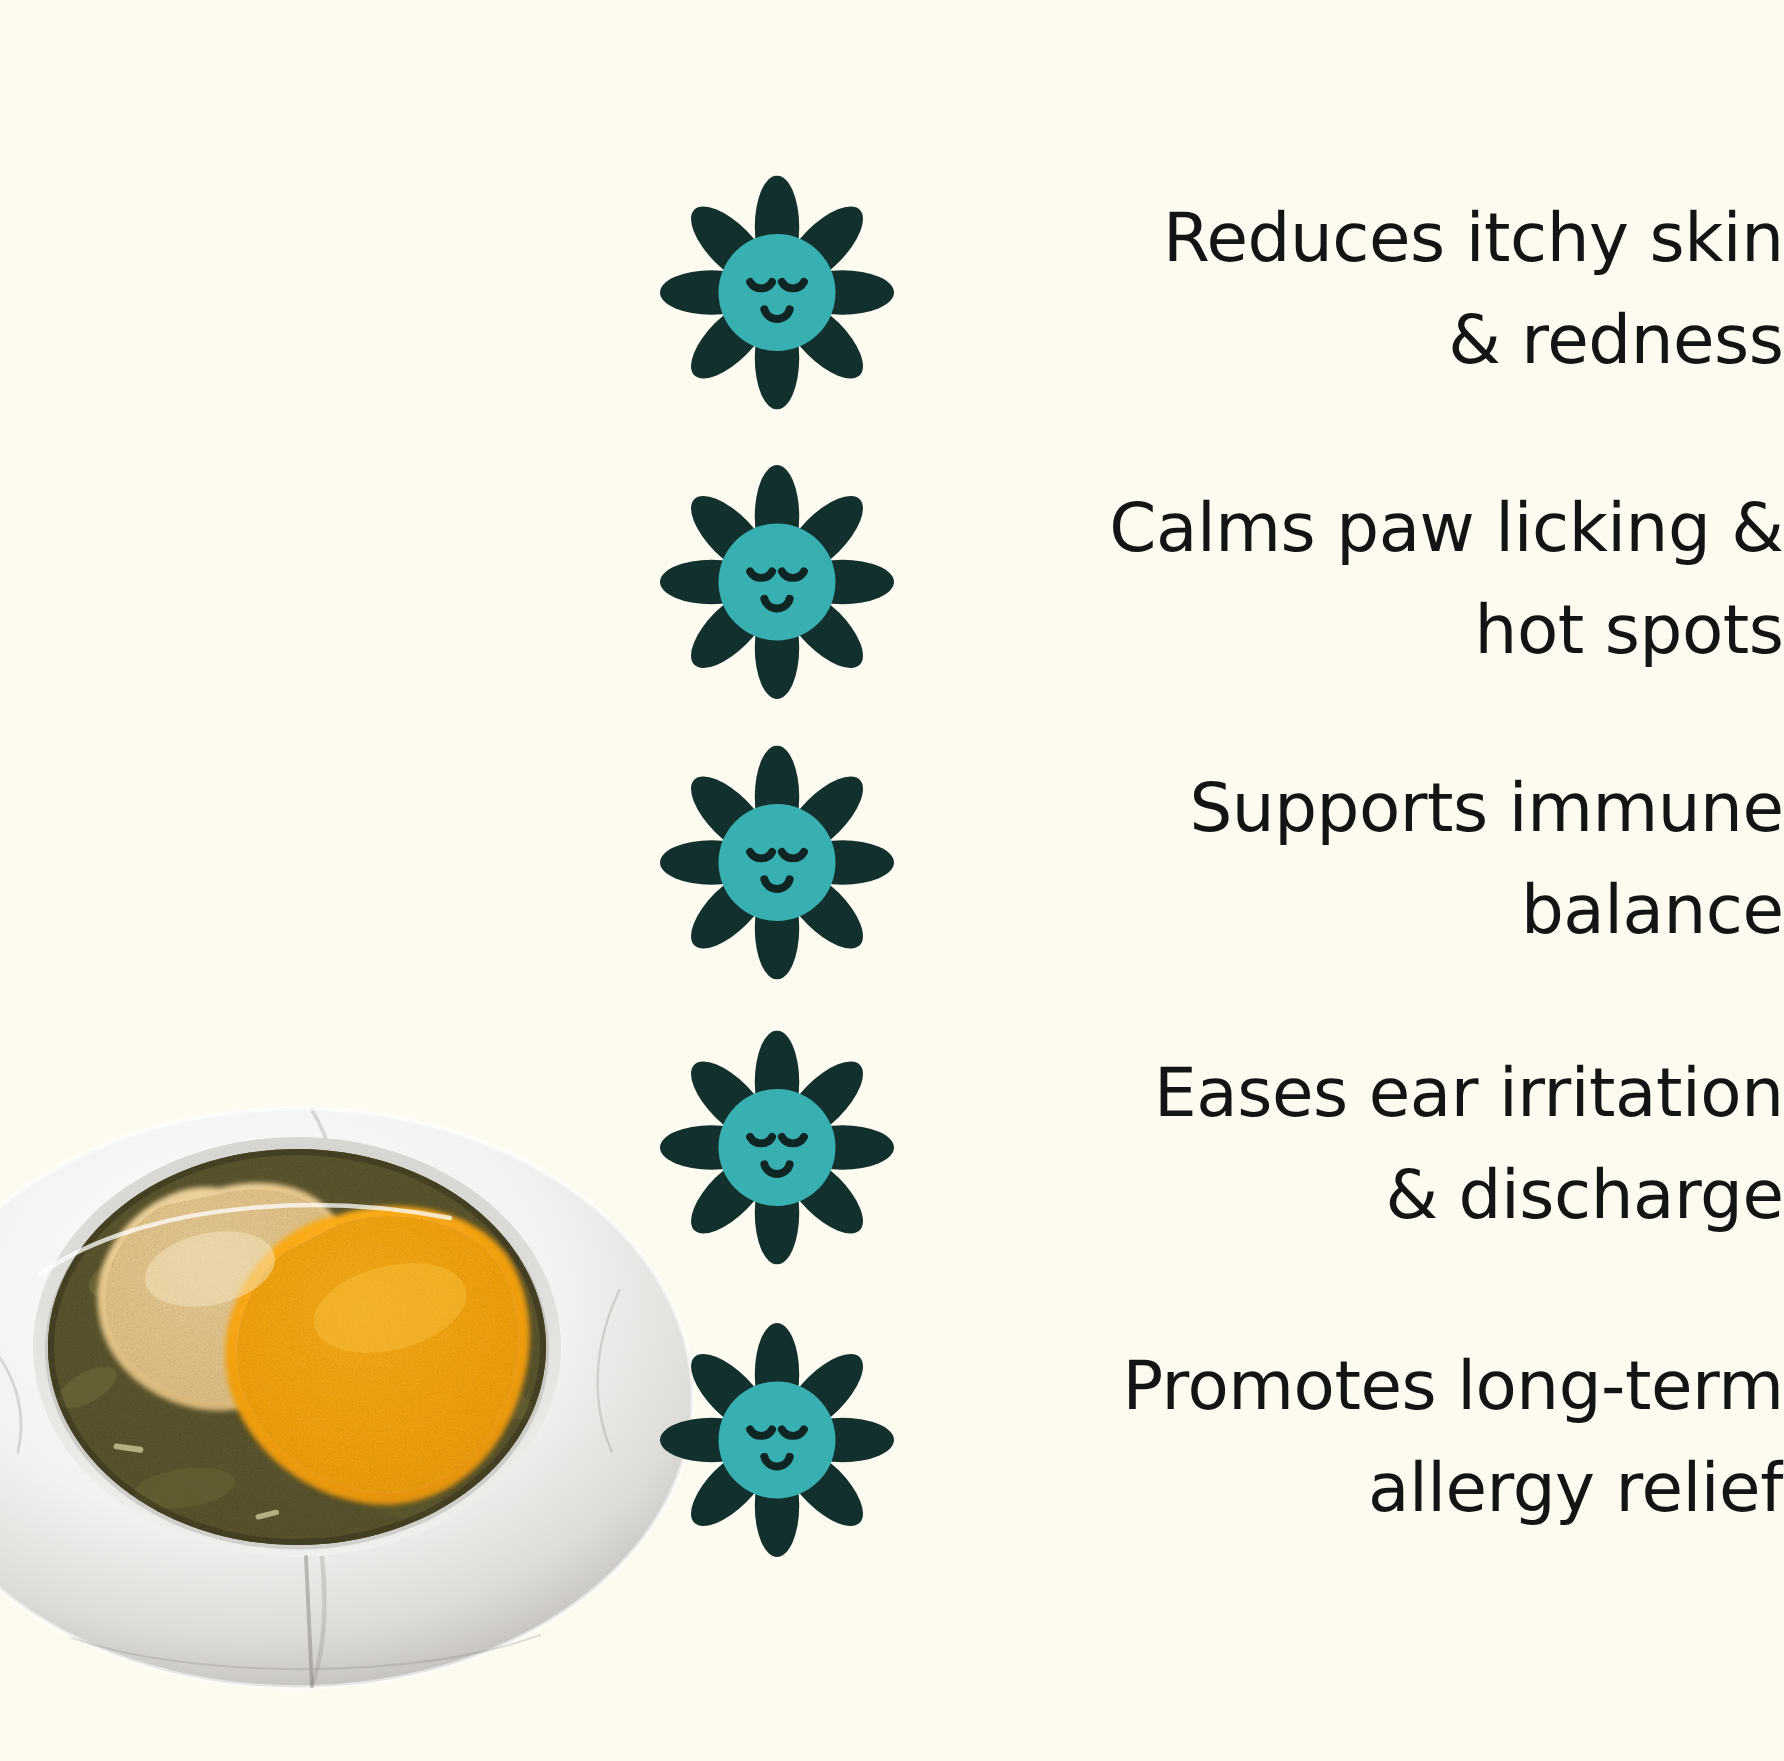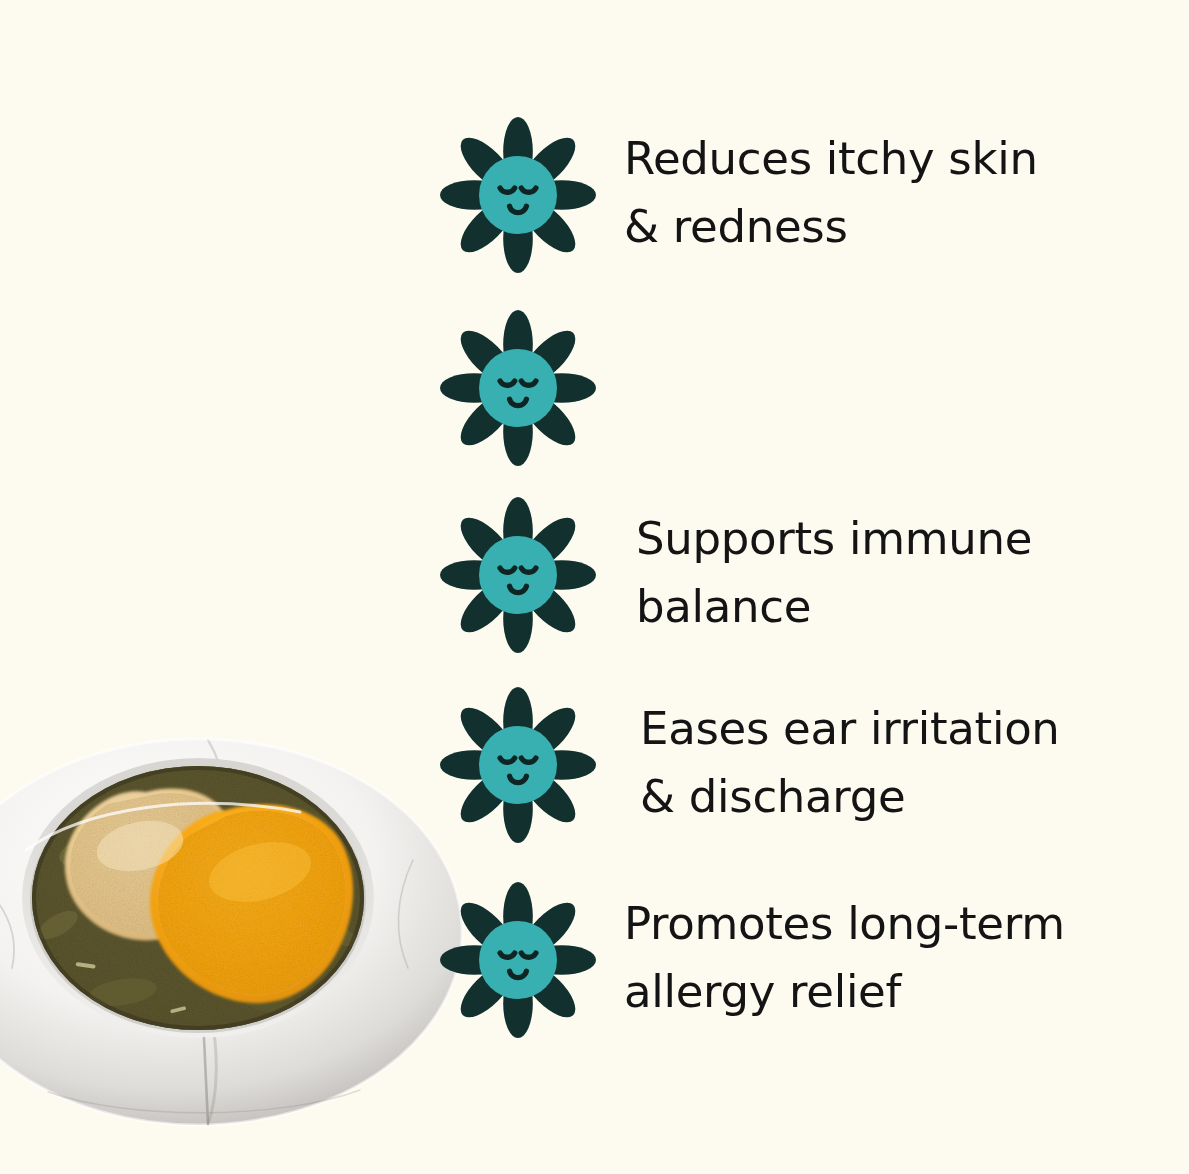--- a/index.html
+++ b/index.html
@@ -58,20 +58,21 @@
     flex: 1 1 auto;
     font-family: "DejaVu Sans", "Liberation Sans", sans-serif;
     font-size: 45px;
     line-height: 1.52;
     color: #141414;
     letter-spacing: -0.3px;
     font-weight: 400;
     white-space: pre-line;
     padding-left: 28px;
     margin-top: -4px;
+    text-align: right;
   }
 
   
   .row-0 { top: 117px;  }
   .row-1 { top: 310px;  }
   .row-2 { top: 497px;  }
   .row-3 { top: 687px; gap: 16px;  }
   .row-4 { top: 882px;  }
 
   .row-2 .benefit-text { padding-left: 40px; }
@@ -262,20 +263,22 @@
             <ellipse cx="50" cy="22" rx="9.5" ry="22" transform="rotate(315 50 50)"></ellipse>
           </g>
           <circle cx="50" cy="50" r="25" fill="#38AFB0"></circle>
           <g fill="none" stroke="#0E2523" stroke-width="3.4" stroke-linecap="round">
             <path d="M38.5 45.5 a 5.4 5.4 0 0 0 9.4 0"></path>
             <path d="M52.1 45.5 a 5.4 5.4 0 0 0 9.4 0"></path>
             <path d="M44.6 57.2 a 5.6 5.6 0 0 0 10.8 0"></path>
           </g>
         </svg>
       </span>
+      <span class="benefit-text">Calms paw licking &amp;
+hot spots</span>
     </div>
 
     <div class="benefit-row row-2">
       <span class="benefit-icon">
         <svg viewBox="0 0 100 100" aria-hidden="true">
           <g fill="#12302E">
             <ellipse cx="50" cy="22" rx="9.5" ry="22"></ellipse>
             <ellipse cx="50" cy="22" rx="9.5" ry="22" transform="rotate(45 50 50)"></ellipse>
             <ellipse cx="50" cy="22" rx="9.5" ry="22" transform="rotate(90 50 50)"></ellipse>
             <ellipse cx="50" cy="22" rx="9.5" ry="22" transform="rotate(135 50 50)"></ellipse>

